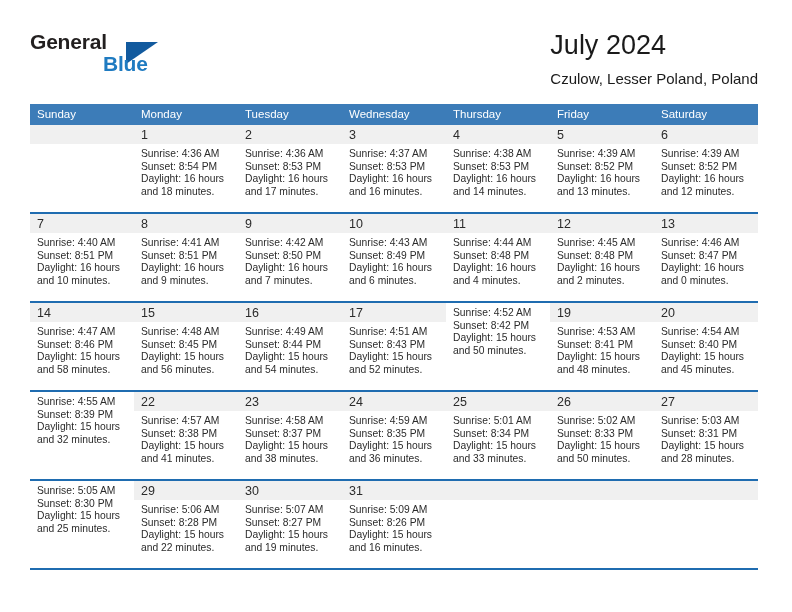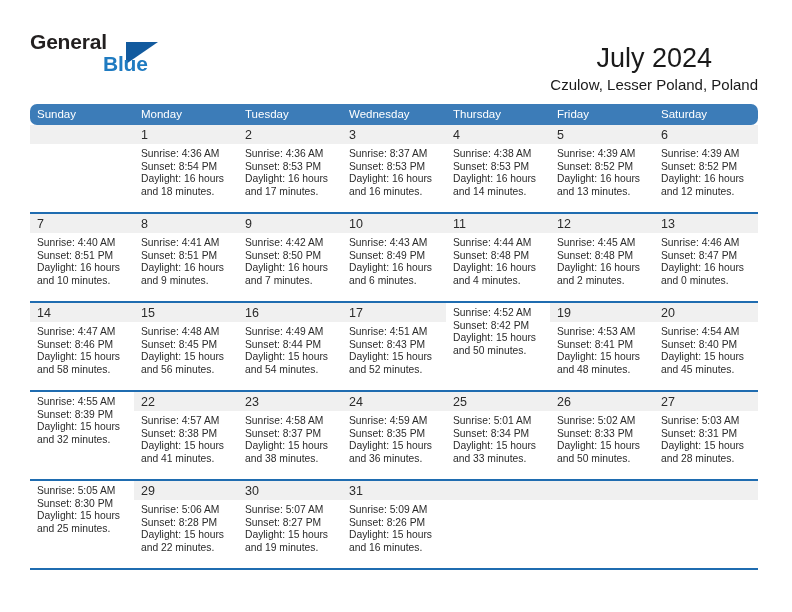--- a/index.html
+++ b/index.html
@@ -61,51 +61,51 @@
     top: 12px;
     width: 0;
     height: 0;
     border-left: 32px solid #125a9e;
     border-bottom: 22px solid transparent;
   }
 
   .title-block {
     position: absolute;
     right: 0;
-    top: 13px;
-    text-align: center;
+    top: 0;
+    text-align: left;
   }
   .cal-title {
     font-size: 27px;
     color: #1a1a1a;
     font-weight: normal;
     line-height: 34px;
     white-space: nowrap;
   }
   .cal-subtitle {
+    margin-top: 7px;
     font-size: 15px;
     color: #1a1a1a;
     font-weight: normal;
     line-height: 19px;
     white-space: nowrap;
   }
 
   
   .calendar {
     position: absolute;
     left: 30px;
     top: 104px;
     width: 728px;
   }
 
   .weekday-row {
     display: flex;
     background: #3c7cb8;
     height: 21px;
-    border-radius: 7px;
   }
   .weekday-cell {
     width: 104px;
     flex: 0 0 104px;
     color: #ffffff;
     font-size: 11.5px;
     line-height: 21px;
     padding-left: 7px;
     white-space: nowrap;
     overflow: hidden;
@@ -197,21 +197,21 @@
             <div class="day-body">
               <div class="day-line">Sunrise: 4:36 AM</div>
               <div class="day-line">Sunset: 8:53 PM</div>
               <div class="day-line">Daylight: 16 hours</div>
               <div class="day-line">and 17 minutes.</div>
             </div>
           </div>
           <div class="day-cell">
             <div class="day-band"><span class="day-number">3</span></div>
             <div class="day-body">
-              <div class="day-line">Sunrise: 8:37 AM</div>
+              <div class="day-line">Sunrise: 4:37 AM</div>
               <div class="day-line">Sunset: 8:53 PM</div>
               <div class="day-line">Daylight: 16 hours</div>
               <div class="day-line">and 16 minutes.</div>
             </div>
           </div>
           <div class="day-cell">
             <div class="day-band"><span class="day-number">4</span></div>
             <div class="day-body">
               <div class="day-line">Sunrise: 4:38 AM</div>
               <div class="day-line">Sunset: 8:53 PM</div>

